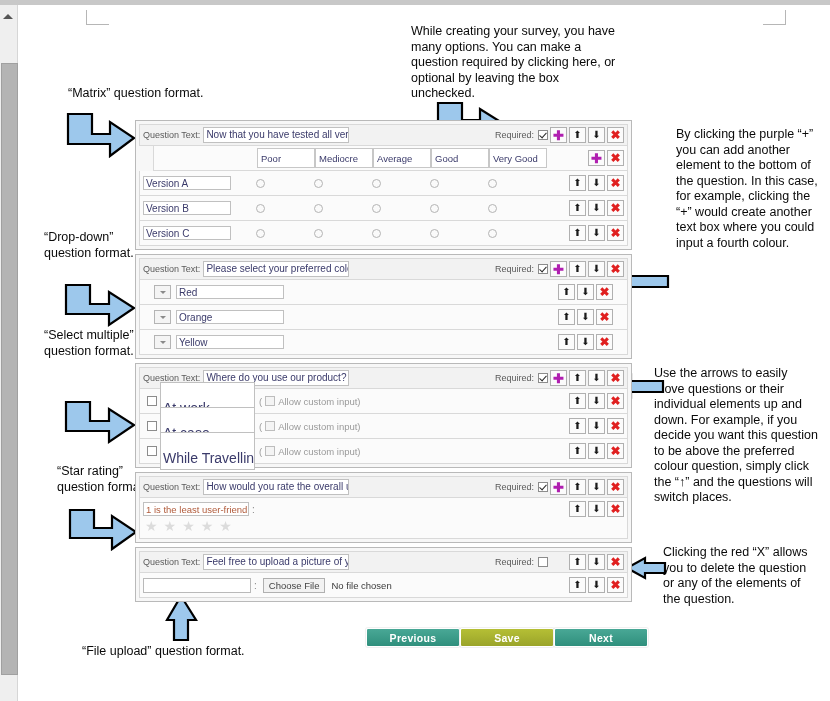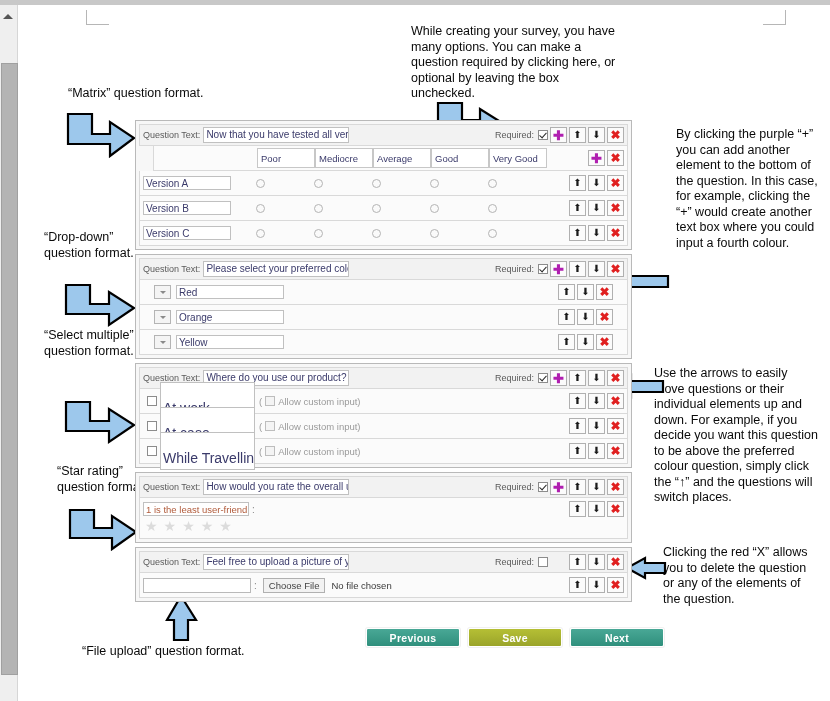--- a/index.html
+++ b/index.html
@@ -105,21 +105,21 @@
   
   .frow{display:flex;align-items:center;border:1px solid #d9d9d9;border-top:none;background:#fbfbfb;height:24px;padding:0 3px;}
   .finput{width:108px;height:15px;border:1px solid #b9b9b9;background:#fff;box-sizing:border-box;}
   .choose{
     border:1px solid #b0b0b0;background:#f2f2f2;font-size:9.5px;color:#444;
     padding:1px 5px;margin-left:6px;box-sizing:border-box;
   }
   .nofile{font-size:9.5px;color:#3a3a3a;margin-left:6px;}
 
   
-  .navbar{position:absolute;left:366px;top:628px;display:flex;gap:8px;text-align:right;}
+  .navbar{position:absolute;left:366px;top:628px;display:flex;text-align:right;}
   .nbtn{
     width:92px;height:17px;border:1px solid #ffffff;border-radius:2px;
     color:#ffffff;font-size:10.5px;font-weight:bold;
     display:flex;align-items:center;justify-content:center;
     box-shadow:0 0 0 1px rgba(0,0,0,0.06);
     letter-spacing:0.3px;
   }
   .nbtn.teal{background:linear-gradient(#49a896,#2f8f7c);}
   .nbtn.olive{background:linear-gradient(#b5bf35,#9aa42a);}
 </style>

